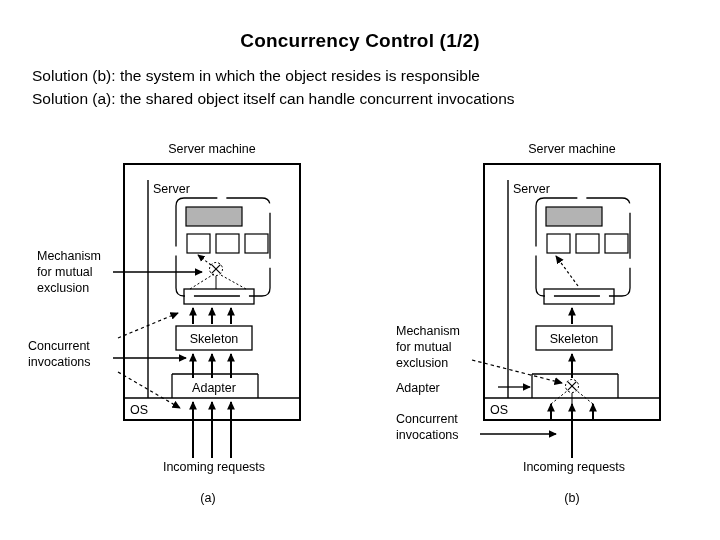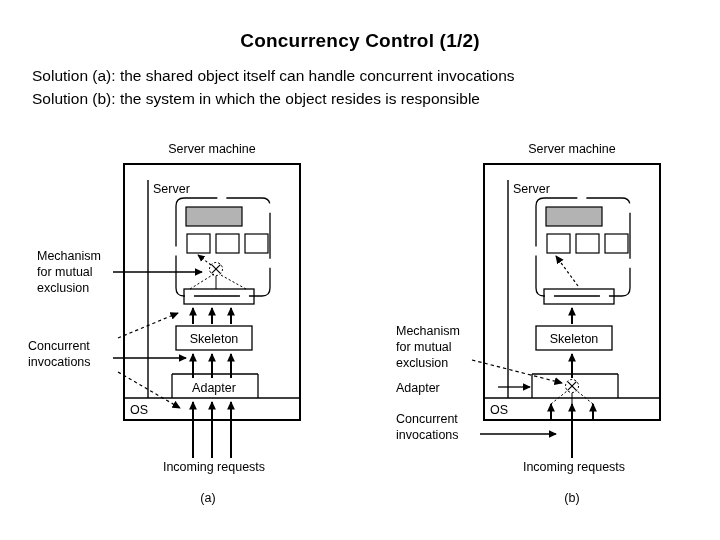--- a/index.html
+++ b/index.html
@@ -19,22 +19,22 @@
   .txt{font-family:"Liberation Sans","DejaVu Sans",sans-serif;fill:#000;}
 </style>
 </head>
 <body>
 
 <div id="slide">
 
   <div class="title">Concurrency Control (1/2)</div>
 
   <div class="bullets">
+    <div>Solution (b): the system in which the object resides is responsible</div>
     <div>Solution (a): the shared object itself can handle concurrent invocations</div>
-    <div>Solution (b): the system in which the object resides is responsible</div>
   </div>
 
   <div class="fig">
   <svg width="720" height="540" viewBox="0 0 720 540" xmlns="http://www.w3.org/2000/svg">
     <defs>
       <marker id="ah" markerWidth="9" markerHeight="9" refX="7.5" refY="4.5" orient="auto" markerUnits="userSpaceOnUse">
         <path d="M0,0.6 L8.4,4.5 L0,8.4 Z" fill="#000"></path>
       </marker>
       <marker id="ahs" markerWidth="8" markerHeight="8" refX="6.6" refY="4" orient="auto" markerUnits="userSpaceOnUse">
         <path d="M0,0.5 L7.4,4 L0,7.5 Z" fill="#000"></path>

